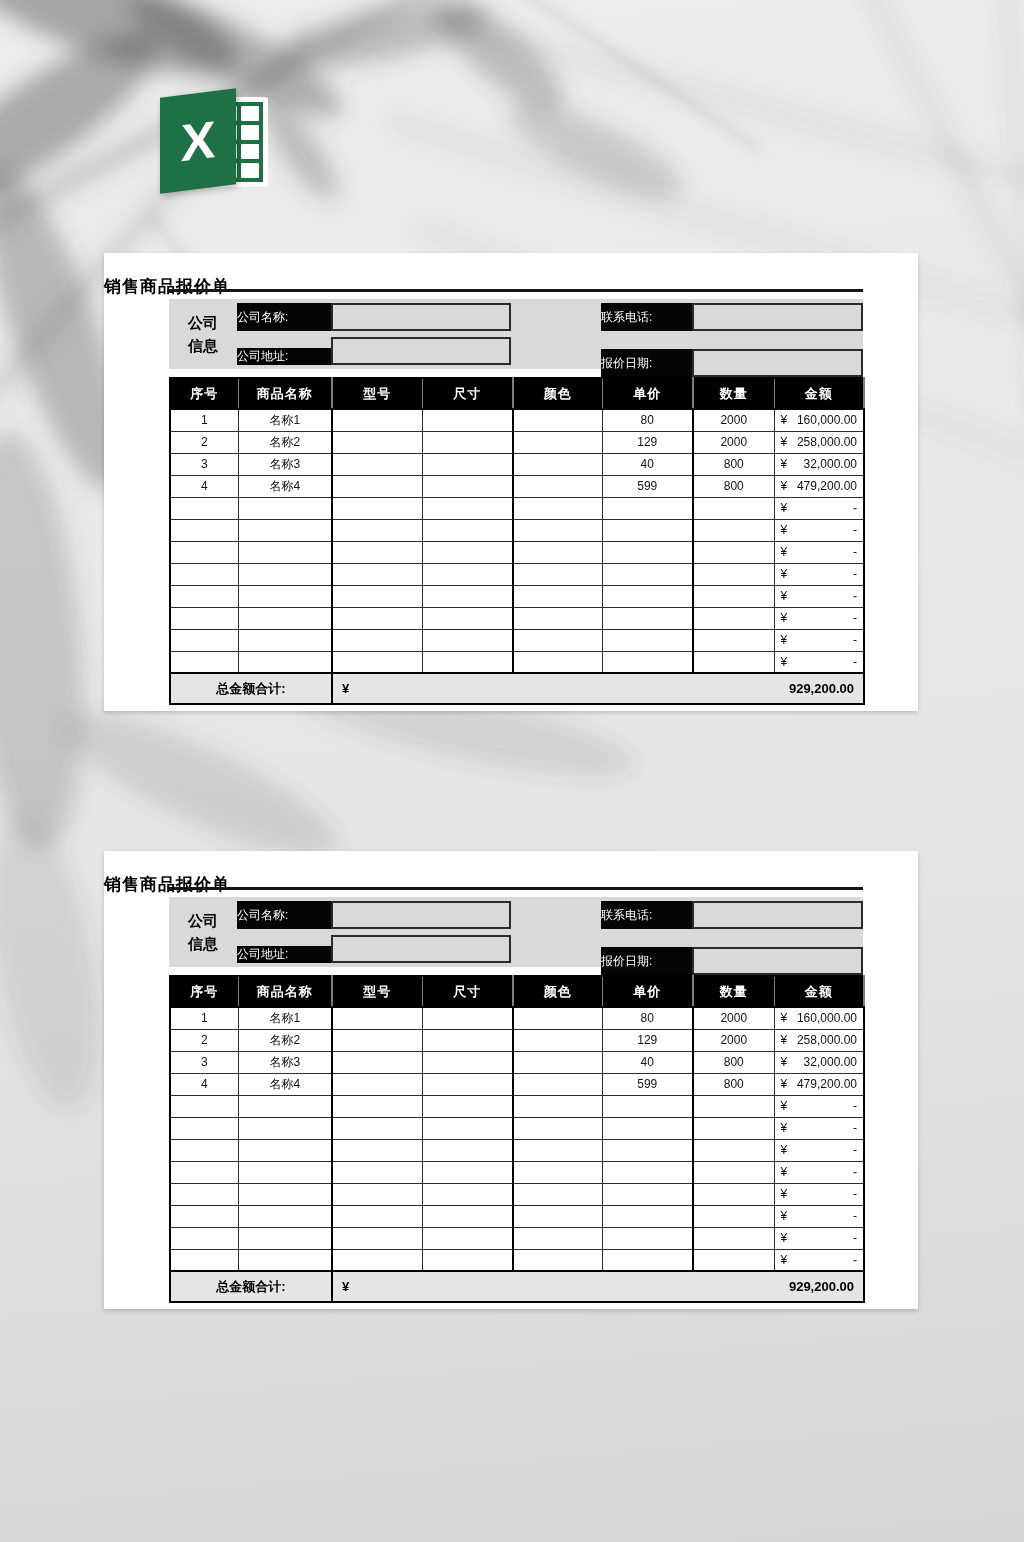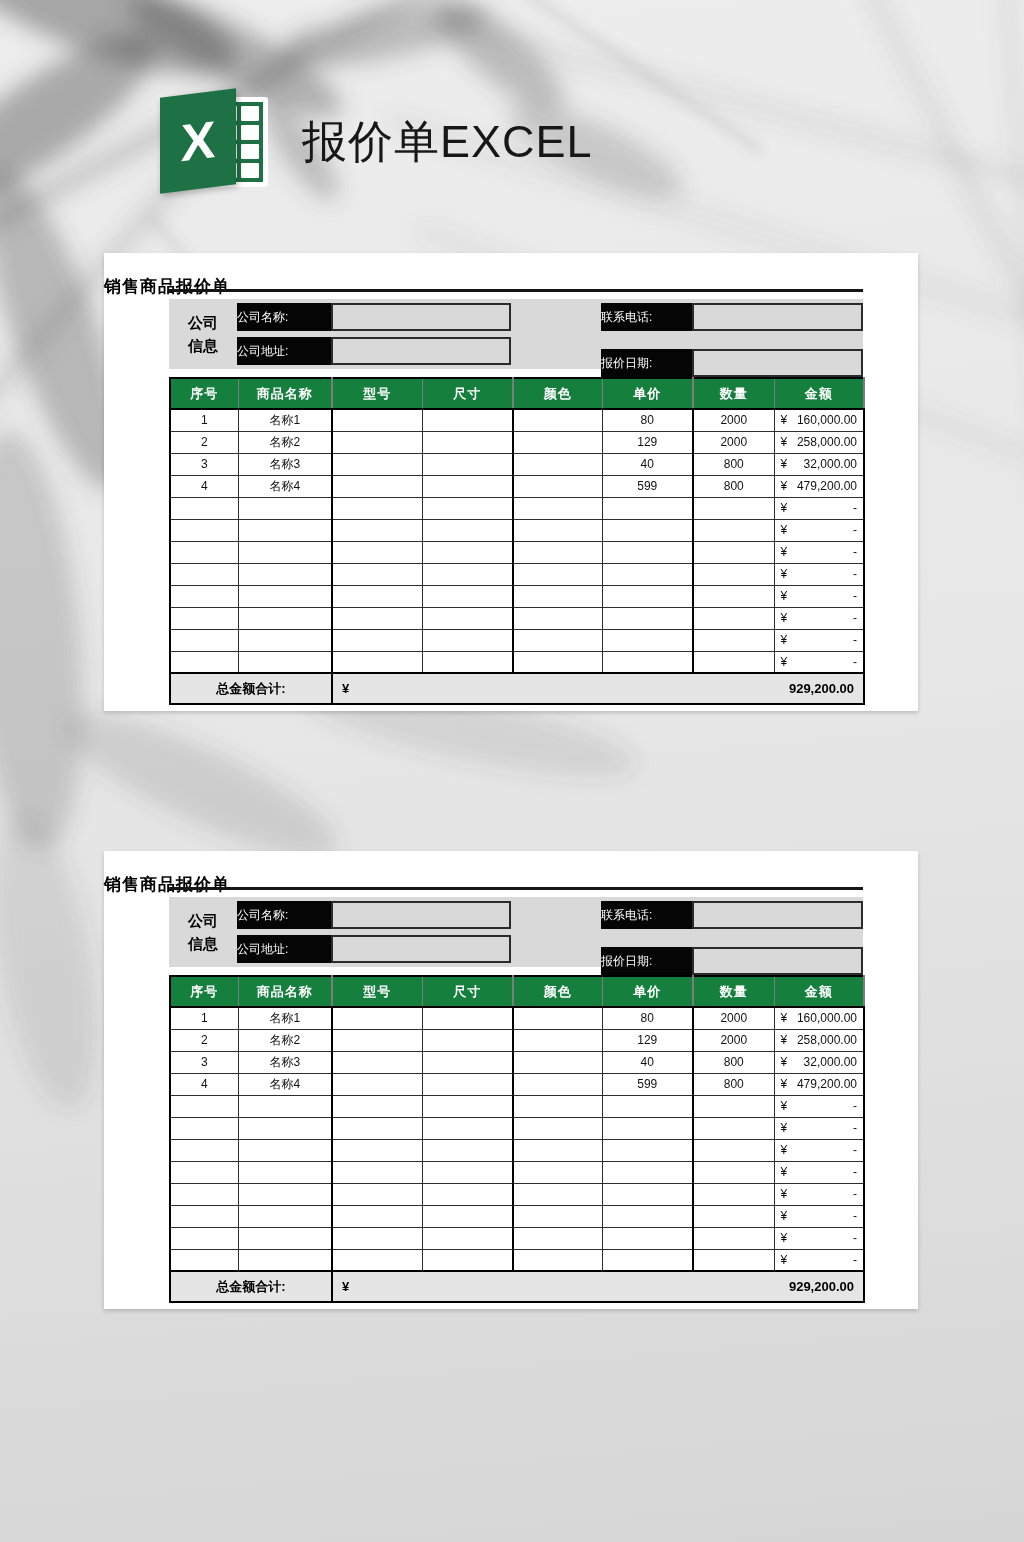--- a/index.html
+++ b/index.html
@@ -31,33 +31,33 @@
   .sheet-title{position:absolute;top:8px;left:0;right:0;text-align:left;
     font-size:17px;font-weight:bold;color:#000;letter-spacing:1px;}
   .title-rule{position:absolute;top:36px;left:65px;width:694px;height:3px;background:#151515;}
   
   .company{position:absolute;top:46px;left:65px;width:694px;height:70px;background:#d9d9d9;}
   .group-label{position:absolute;left:15px;top:50%;transform:translateY(-50%);
     width:34px;font-size:15px;font-weight:bold;color:#000;line-height:1.5;
     word-break:break-all;text-align:right;}
   .field{position:absolute;display:flex;height:28px;}
   .f-tl{top:4px;left:68px;}  .f-tr{top:4px;left:432px;}
-  .f-bl{top:38px;left:68px;} .f-br{top:50px;left:432px;}
+  .f-bl{top:38px;left:68px;align-items:flex-end;} .f-br{top:50px;left:432px;}
   .field-label{background:#050505;color:#ffffff;font-size:12px;display:flex;align-items:center;
     box-sizing:border-box;width:94px;}
   .f-tr .field-label,.f-br .field-label{width:91px;}
   .field-input{background:#d9d9d9;border:2px solid #2b2b2b;box-sizing:border-box;height:28px;
     font-size:12px;color:#111;}
   .f-tl .field-input,.f-bl .field-input{width:180px;}
   .f-tr .field-input,.f-br .field-input{width:171px;}
   
   .qt{position:absolute;top:124px;left:65px;width:694px;border-collapse:collapse;
     table-layout:fixed;border:2px solid #000;}
   .qt thead tr{height:31px;}
-  .qt thead th{background:#15803d;color:#fff;font-size:13px;font-weight:bold;
+  .qt thead th{background:#000000;color:#fff;font-size:13px;font-weight:bold;
     border:1px solid #7d7d7d;border-bottom:2px solid #000;letter-spacing:1px;}
   .qt thead th:nth-child(even){border-right-width:2px;}
   .qt tbody tr{height:22px;}
   .qt tbody td{border:1px solid #2e2e2e;font-size:12px;color:#111;text-align:center;
     padding:0;overflow:hidden;white-space:nowrap;}
   .qt tbody td:nth-child(even){border-right-width:2px;border-right-color:#000;}
   .qt tbody td:last-child .amt{display:flex;justify-content:space-between;align-items:center;padding:0 6px;}
   .qt tfoot tr{height:31px;}
   .qt tfoot td{background:#e5e5e5;border:1px solid #000;border-top:2px solid #000;
     font-size:13px;font-weight:bold;color:#000;}
@@ -114,21 +114,20 @@
       <span class="xl-cell"></span>
       <span class="xl-cell"></span>
       <span class="xl-cell"></span>
       <span class="xl-cell"></span>
       <span class="xl-cell"></span>
     </div>
     <div class="xl-cover">
       <span class="xl-x">X</span>
     </div>
   </div>
-  <h1 class="page-title">报价单EXCEL</h1>
 </header>
 
 <div class="card card-1">
   <article class="sheet">
     <h2 class="sheet-title">销售商品报价单</h2>
     <div class="title-rule"></div>
 
     <section class="company">
       <div class="group-label">公司信息</div>
       <div class="field f-tl">

